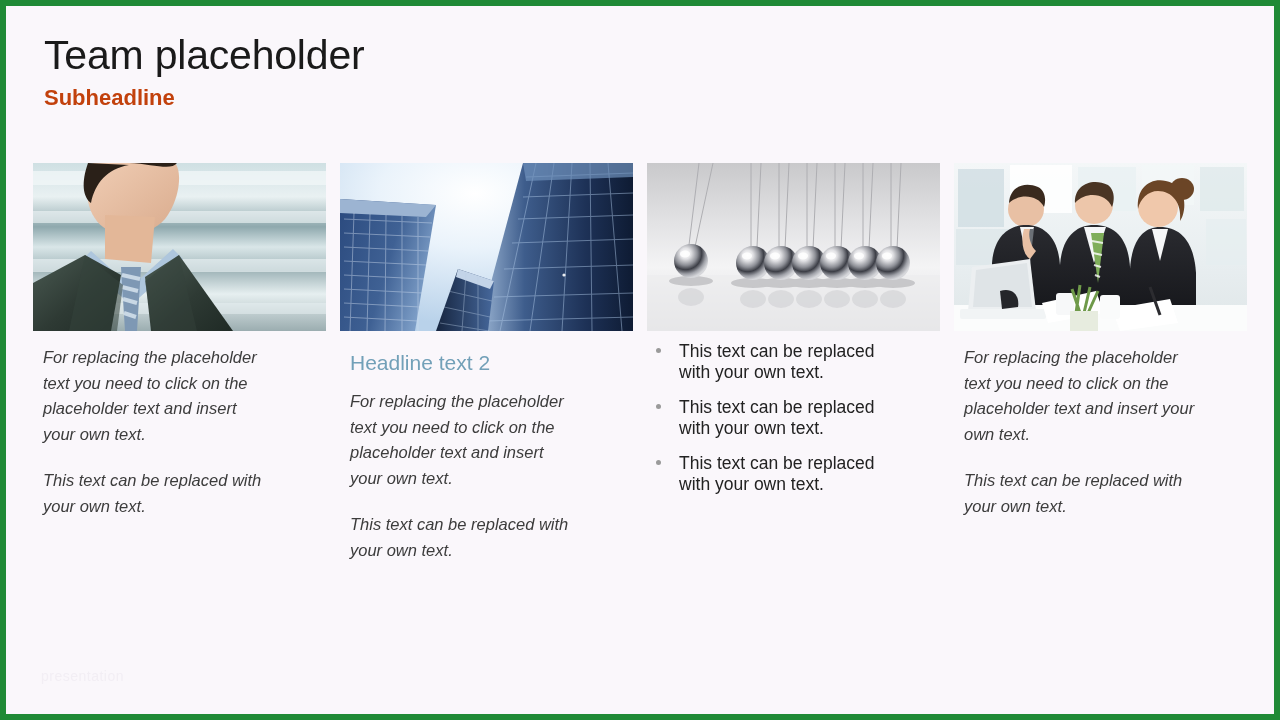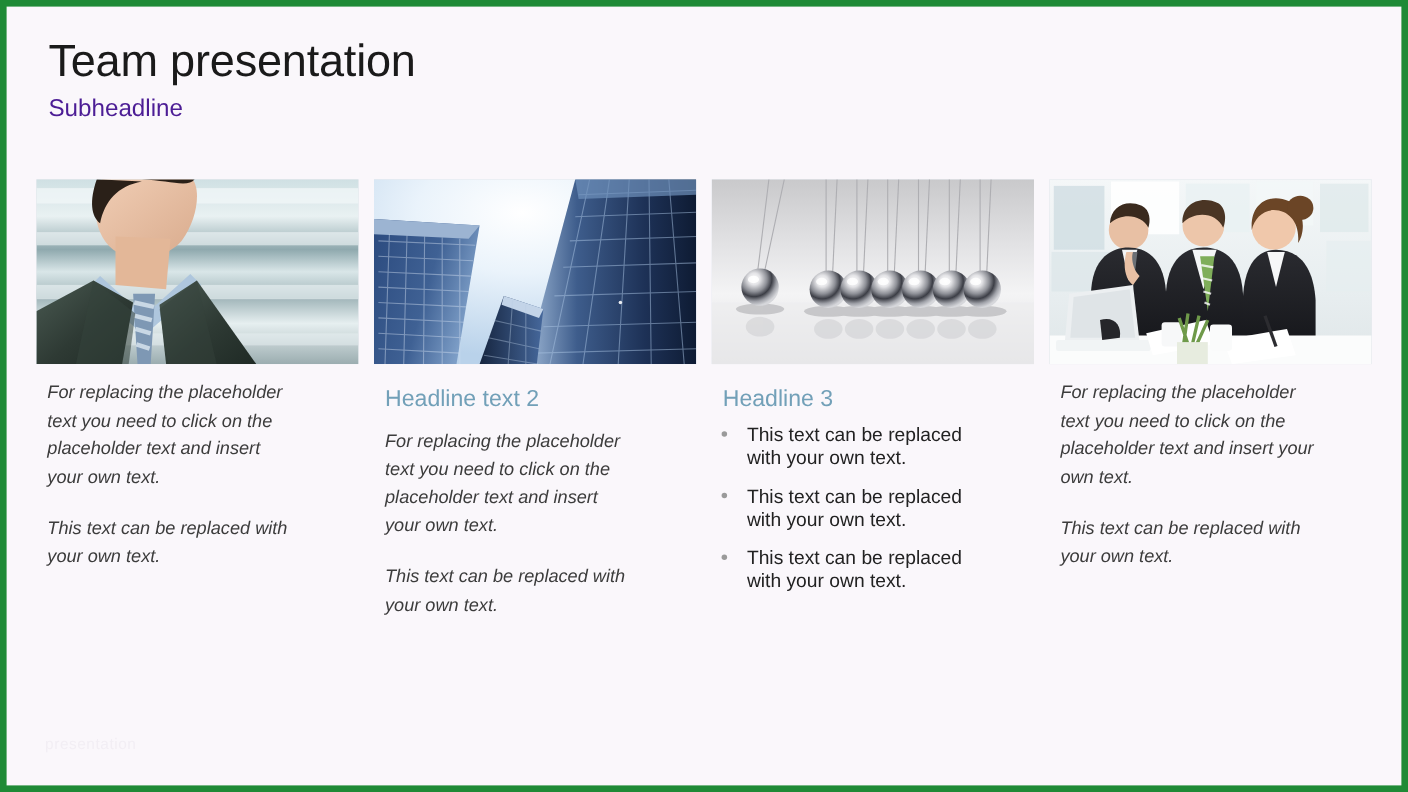--- a/index.html
+++ b/index.html
@@ -34,22 +34,22 @@
     font-size: 41px;
     font-weight: 400;
     color: #1a1a1a;
     letter-spacing: -0.2px;
     line-height: 1.05;
     margin: 0;
     white-space: nowrap;
   }
   .slide-subtitle {
     font-size: 22px;
-    font-weight: 400;
-    color: #4c1d95;
+    font-weight: 700;
+    color: #c2410c;
     margin: 9px 0 0 0;
     line-height: 1.1;
   }
 
   
   .columns {
     position: absolute;
     left: 27px;
     top: 157px;
     width: 1220px;
@@ -128,21 +128,21 @@
     letter-spacing: 0.5px;
     user-select: none;
   }
 </style>
 </head>
 <body>
 
 <div class="slide">
 
   <div class="header">
-    <h1 class="slide-title">Team presentation</h1>
+    <h1 class="slide-title">Team placeholder</h1>
     <div class="slide-subtitle">Subheadline</div>
   </div>
 
   <div class="columns">
 
     <div class="col">
       <div class="thumb">
         <svg viewBox="0 0 293 168" preserveAspectRatio="none">
           <defs>
             <linearGradient id="bg1" x1="0" y1="0" x2="0" y2="1">
@@ -321,21 +321,20 @@
             <ellipse cx="44" cy="134" rx="13" ry="9"></ellipse>
             <ellipse cx="106" cy="136" rx="13" ry="9"></ellipse>
             <ellipse cx="134" cy="136" rx="13" ry="9"></ellipse>
             <ellipse cx="162" cy="136" rx="13" ry="9"></ellipse>
             <ellipse cx="190" cy="136" rx="13" ry="9"></ellipse>
             <ellipse cx="218" cy="136" rx="13" ry="9"></ellipse>
             <ellipse cx="246" cy="136" rx="13" ry="9"></ellipse>
           </g>
         </svg>
       </div>
-      <div class="col-headline">Headline 3</div>
       <ul class="bullets">
         <li><span class="dot"></span><span>This text can be replaced with your own text.</span></li>
         <li><span class="dot"></span><span>This text can be replaced with your own text.</span></li>
         <li><span class="dot"></span><span>This text can be replaced with your own text.</span></li>
       </ul>
     </div>
 
     <div class="col">
       <div class="thumb">
         <svg viewBox="0 0 293 168" preserveAspectRatio="none">

